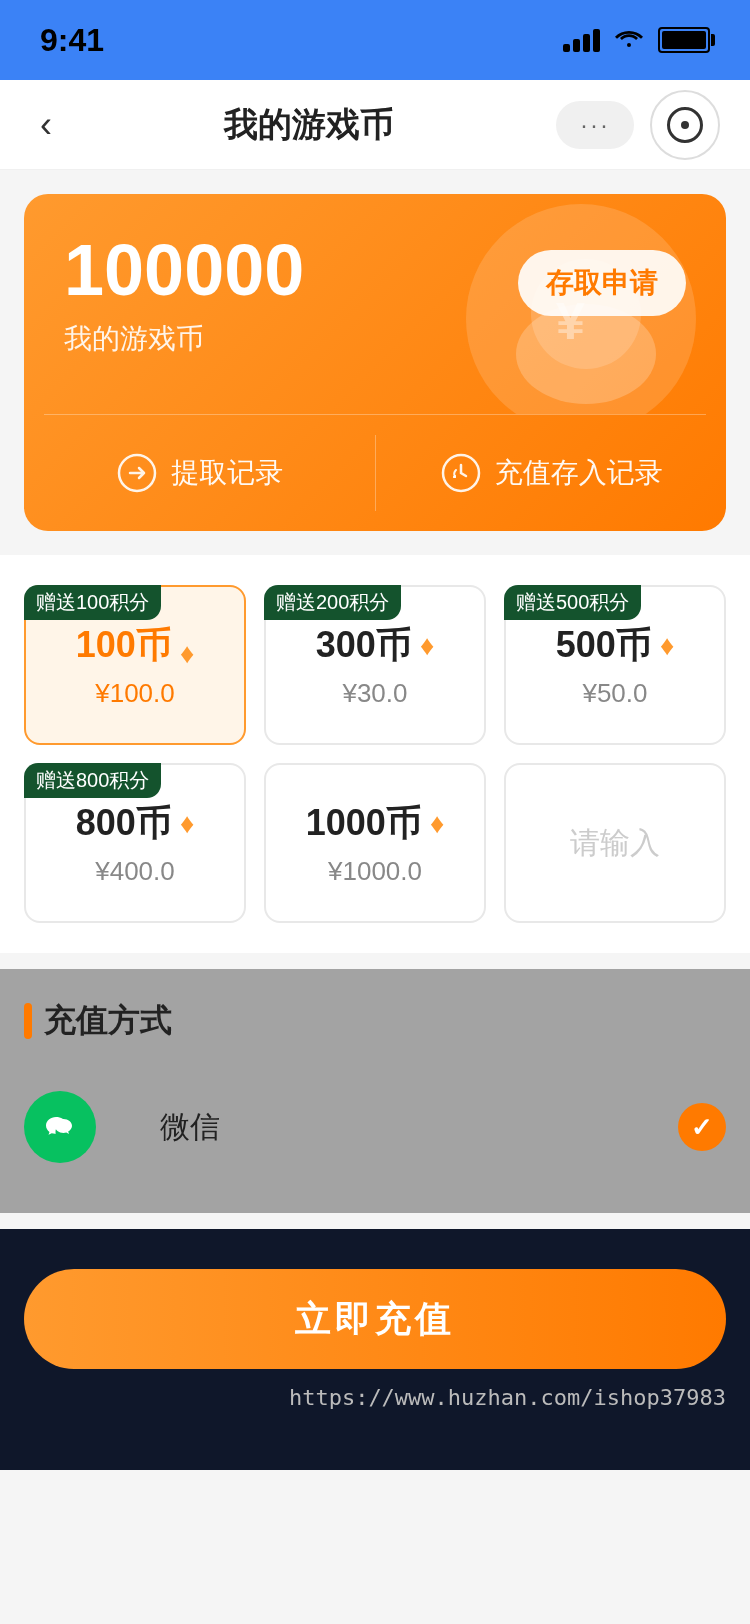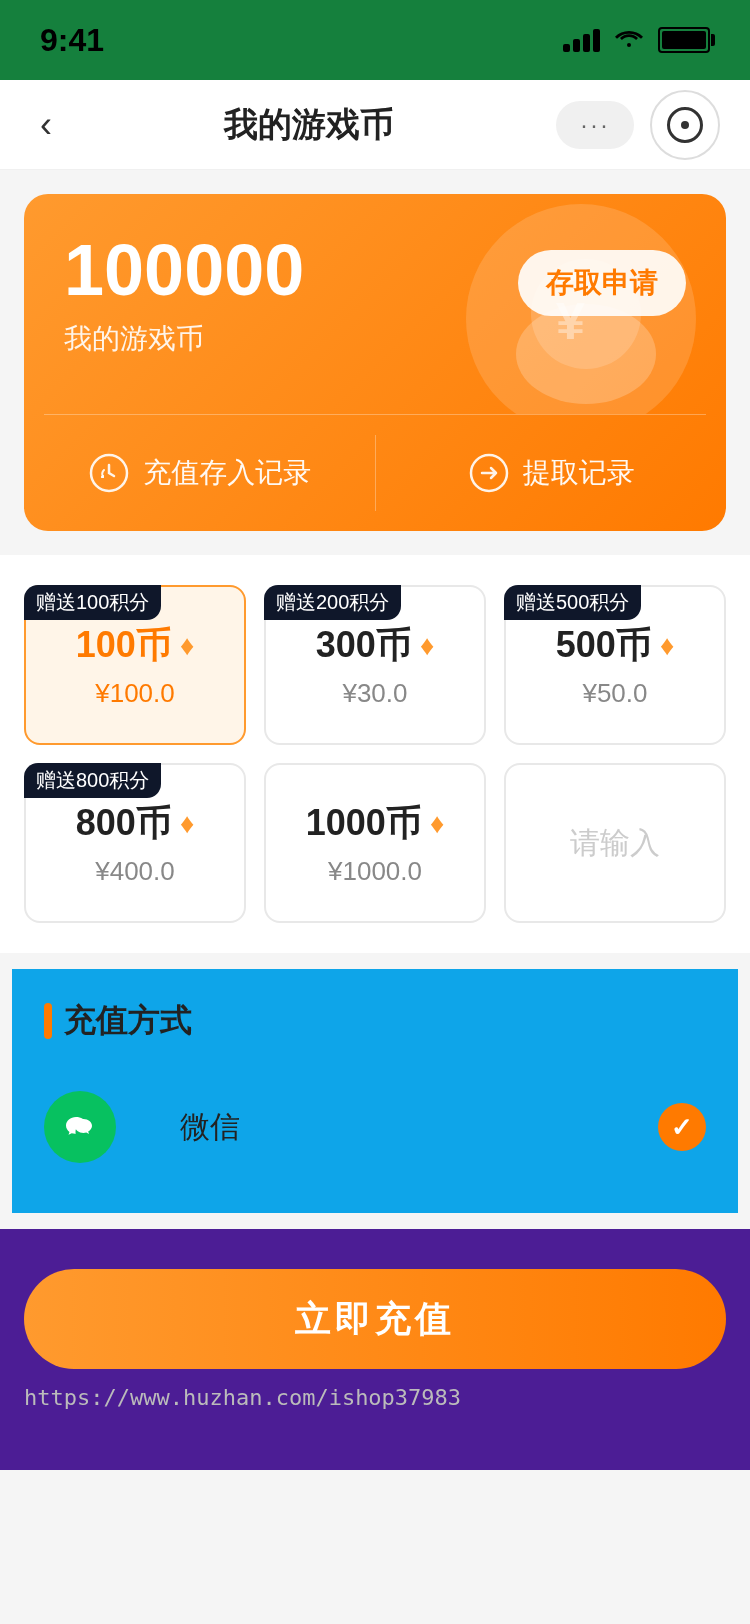--- a/index.html
+++ b/index.html
@@ -8,21 +8,21 @@
       width: 750px;
       min-height: 1624px;
       background: #f5f5f5;
       font-family: -apple-system, 'PingFang SC', 'Helvetica Neue', Arial, sans-serif;
       position: relative;
     }
 
     
     .status-bar {
       height: 80px;
-      background: #15803d;
+      background: #3b82f6;
       display: flex;
       align-items: center;
       justify-content: space-between;
       padding: 0 40px;
     }
     .status-time {
       font-size: 32px;
       font-weight: 600;
       color: #000;
     }
@@ -282,60 +282,61 @@
       background: #FFF5E8;
     }
     .recharge-item.custom {
       border: 2px solid #e8e8e8;
       justify-content: center;
     }
     .recharge-badge {
       position: absolute;
       top: -2px;
       left: -2px;
-      background: #0f172a;
+      background: #14532d;
       color: #fff;
       font-size: 20px;
       padding: 4px 12px;
       border-radius: 14px 0 14px 0;
       white-space: nowrap;
     }
     .recharge-coins {
       font-size: 36px;
       font-weight: 600;
       color: #222;
       display: flex;
       align-items: center;
       gap: 8px;
     }
     .recharge-coins.selected {
       color: #FF7A00;
+      align-items: flex-end;
     }
     .coin-diamond {
       color: #FF9A2E;
       font-size: 28px;
     }
     .recharge-price {
       font-size: 26px;
       color: #888;
       margin-top: 8px;
     }
     .recharge-price.selected {
       color: #FF7A00;
     }
     .recharge-custom-placeholder {
       font-size: 30px;
       color: #ccc;
     }
 
     
     .payment-section {
-      background: #0ea5e9;
-      margin: 16px 12px 0;
-      padding: 30px 32px;
+      background: #a3a3a3;
+      margin: 16px 0 0;
+      padding: 30px 24px;
     }
     .payment-item {
       display: flex;
       align-items: center;
       padding: 20px 0;
       cursor: pointer;
       gap: 40px;
     }
     .wechat-icon {
       width: 72px;
@@ -363,38 +364,38 @@
       justify-content: center;
     }
     .check-mark {
       color: #fff;
       font-size: 26px;
       font-weight: 700;
     }
 
     
     .bottom-area {
-      background: #4c1d95;
+      background: #0f172a;
       padding: 40px 24px 60px;
       margin-top: 16px;
     }
     .recharge-btn {
       width: 100%;
       height: 100px;
       background: linear-gradient(90deg, #FF9A2E, #FF7A00);
       border: none;
       border-radius: 50px;
       font-size: 36px;
       font-weight: 600;
       color: #fff;
       cursor: pointer;
       letter-spacing: 4px;
     }
     .watermark {
-      text-align: left;
+      text-align: right;
       margin-top: 16px;
       font-size: 22px;
       color: #bbb;
       font-family: monospace;
     }
   </style>
 </head>
 <body>
 
 <div class="status-bar">
@@ -444,32 +445,32 @@
     </svg>
     <div class="card-balance">100000</div>
     <div class="card-label">我的游戏币</div>
     <button class="deposit-btn">存取申请</button>
   </div>
   <div class="card-divider"></div>
   <div class="card-bottom">
     <div class="card-action">
       <svg class="card-action-icon" viewBox="0 0 44 44" fill="none">
         <circle cx="22" cy="22" r="18" stroke="rgba(255,255,255,0.9)" stroke-width="2.5"></circle>
+        <path d="M15 22 h14 M24 17 l5 5 -5 5" stroke="rgba(255,255,255,0.9)" stroke-width="2.5" stroke-linecap="round" stroke-linejoin="round"></path>
+      </svg>
+      <span class="card-action-text">提取记录</span>
+    </div>
+    <div class="card-action">
+      <svg class="card-action-icon" viewBox="0 0 44 44" fill="none">
+        <circle cx="22" cy="22" r="18" stroke="rgba(255,255,255,0.9)" stroke-width="2.5"></circle>
         <path d="M22 14v8l5 3" stroke="rgba(255,255,255,0.9)" stroke-width="2.5" stroke-linecap="round"></path>
         <path d="M16 26 Q14 22 17 19" stroke="rgba(255,255,255,0.9)" stroke-width="2" stroke-linecap="round"></path>
         <path d="M14 26 l2 0 l0 -2" stroke="rgba(255,255,255,0.9)" stroke-width="1.8" fill="none"></path>
       </svg>
       <span class="card-action-text">充值存入记录</span>
-    </div>
-    <div class="card-action">
-      <svg class="card-action-icon" viewBox="0 0 44 44" fill="none">
-        <circle cx="22" cy="22" r="18" stroke="rgba(255,255,255,0.9)" stroke-width="2.5"></circle>
-        <path d="M15 22 h14 M24 17 l5 5 -5 5" stroke="rgba(255,255,255,0.9)" stroke-width="2.5" stroke-linecap="round" stroke-linejoin="round"></path>
-      </svg>
-      <span class="card-action-text">提取记录</span>
     </div>
   </div>
 </div>
 
 <div class="section">
   <div class="recharge-grid">
 
     <div class="recharge-item selected">
       <span class="recharge-badge">赠送100积分</span>
       <div class="recharge-coins selected">

